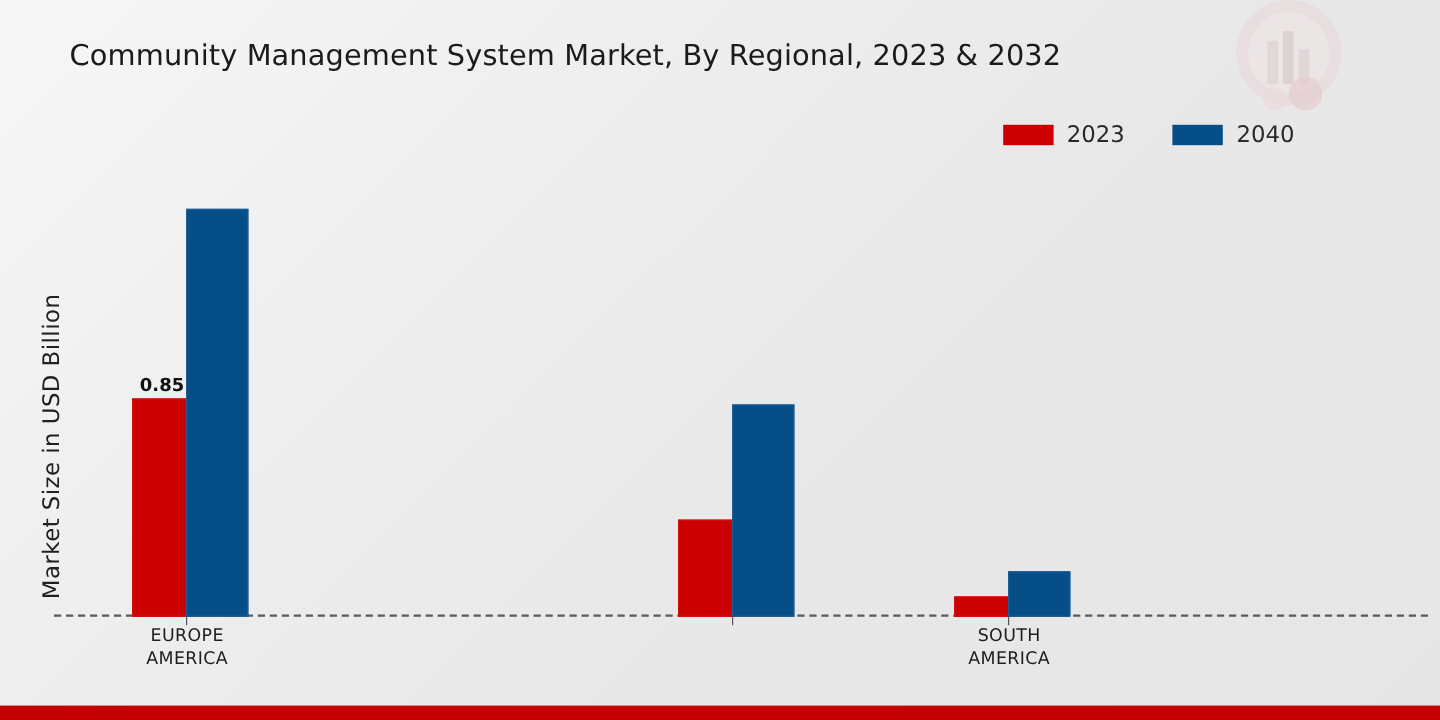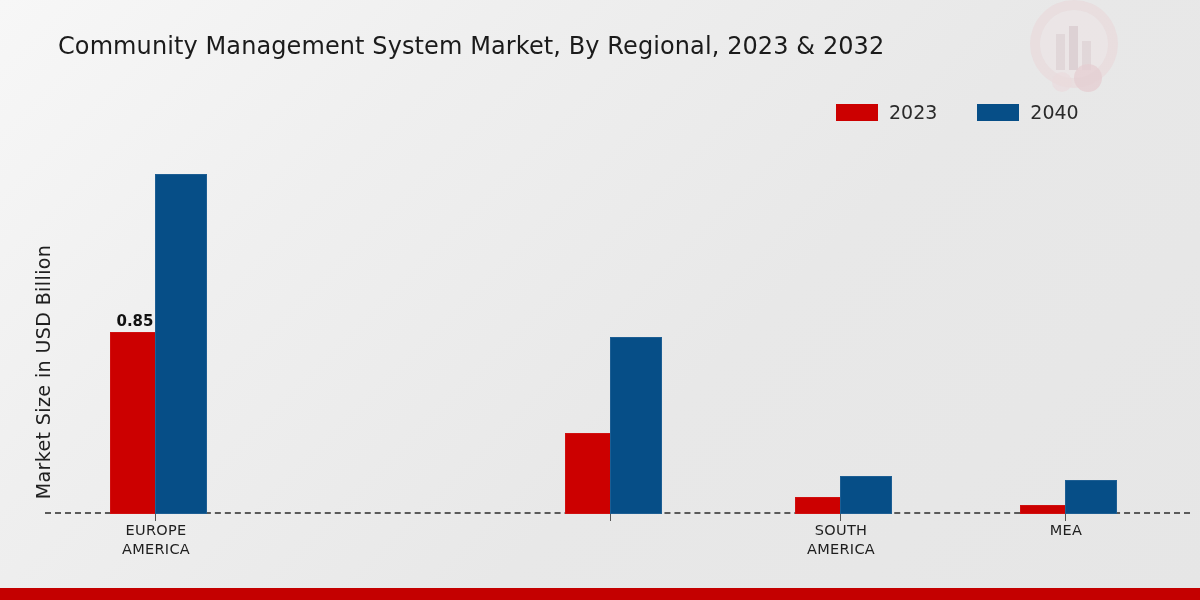--- a/index.html
+++ b/index.html
@@ -229,24 +229,16 @@
     <div class="group" style="left:750px;">
       <div class="bar y2023" style="height: 17.0971px; background: rgb(204, 0, 0);"></div>
       <div class="bar y2032" style="height: 38.4686px; background: rgb(6, 78, 135);"></div>
       <div class="tick"></div>
       <div class="cat-label">
         <span>SOUTH</span><br>
         <span>AMERICA</span>
       </div>
     </div>
 
-    <div class="group" style="left:975px;">
-      <div class="bar y2023" style="height: 8.54857px; background: rgb(204, 0, 0);"></div>
-      <div class="bar y2032" style="height: 34.1943px; background: rgb(6, 78, 135);"></div>
-      <div class="tick"></div>
-      <div class="cat-label">
-        <span>MEA</span>
-      </div>
-    </div>
   </div>
 
   <div class="footer-bar" style="background: rgb(196, 0, 0);"></div>
 </div>
 
 </body></html>

